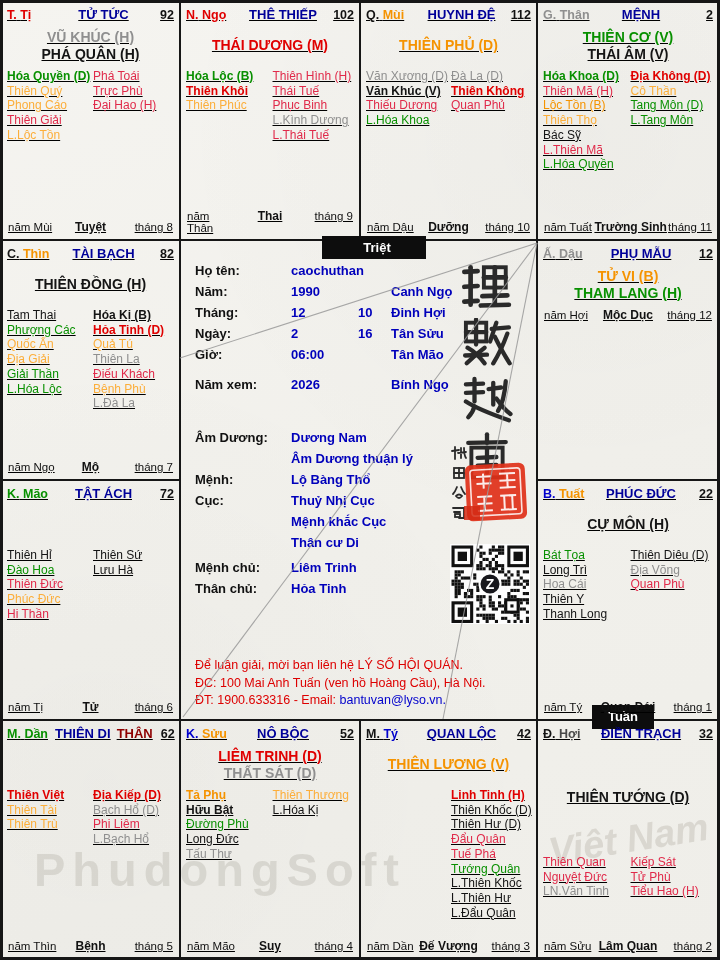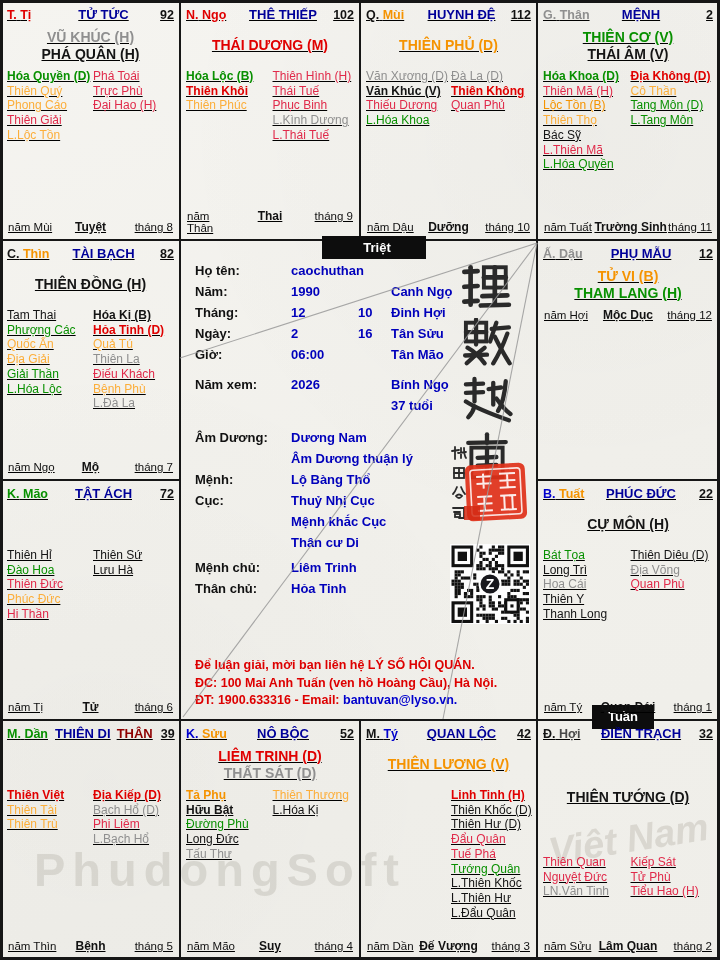--- a/index.html
+++ b/index.html
@@ -38,21 +38,21 @@
   .c-gray{color:#8f8f8f}.c-dgray{color:#4a4a4a}.c-blue{color:#0000cc}
   .c-darkred{color:#8e0000}
   
   #center{position:absolute;left:181px;top:241px;width:355px;height:478px;font-size:13px;}
   .crow{position:absolute;left:14px;right:2px;display:flex;align-items:flex-end;font-weight:bold;white-space:nowrap;}
   .clabel{min-width:90px;padding-right:6px;color:#111;}
   .cval{width:67px;color:#0000bb;}
   .cv2{width:33px;color:#0000bb;}
   .ccc{color:#0000bb;}
   .cfree{color:#0000bb;}
-  #contact{position:absolute;left:14px;top:416px;font-size:12.5px;font-weight:bold;color:#dd0000;line-height:17.5px;white-space:nowrap;}
+  #contact{position:absolute;left:14px;top:416px;font-size:12.5px;font-weight:normal;color:#dd0000;line-height:17.5px;white-space:nowrap;}
   #contact .email{color:#0000cc;}
   
   #calli{position:absolute;left:279px;top:20px;width:58px;}
   #calli svg{display:block;margin:0 0 7px 0;}
   #smallcol{position:absolute;left:270px;top:204px;width:16px;}
   #smallcol svg{display:block;margin:0 0 4px 0;}
   #seal{position:absolute;left:283px;top:221px;}
   #qr{position:absolute;left:269px;top:303px;}
   
   .kv-box{position:absolute;background:#0d0d0d;color:#fff;font-weight:bold;font-size:13px;text-align:center;line-height:23px;}
@@ -108,26 +108,20 @@
       <span class="clabel">Giờ:</span>
       <span class="cval">06:00</span>
       <span class="cv2"></span>
       <span class="ccc">Tân Mão</span>
     </div>
     <div class="crow" style="top:136px">
       <span class="clabel">Năm xem:</span>
       <span class="cval">2026</span>
       <span class="cv2"></span>
       <span class="ccc">Bính Ngọ</span>
-    </div>
-    <div class="crow" style="top:157px">
-      <span class="clabel"></span>
-      <span class="cval"></span>
-      <span class="cv2"></span>
-      <span class="ccc">37 tuổi</span>
     </div>
     <div class="crow" style="top:189px">
       <span class="clabel">Âm Dương:</span>
       <span class="cfree">Dương Nam</span>
     </div>
     <div class="crow" style="top:210px">
       <span class="clabel"></span>
       <span class="cfree">Âm Dương thuận lý</span>
     </div>
     <div class="crow" style="top:231px">
@@ -685,21 +679,21 @@
       <div class="pfoot">
         <span class="f-nam">năm Tý</span>
         <span class="f-van">Quan Đới</span>
         <span class="f-thang">tháng 1</span>
       </div>
     </div>
     <div class="cell" style="left: 2px; width: 177px; top: 721px; height: 237px;">
       <div class="phead">
         <span class="pcc"><span class="stem b c-green">M.</span> <span class="branch b c-green">Dần</span></span>
         <span class="pname">THIÊN DI<span class="extra c-darkred">THÂN</span></span>
-        <span class="pnum">39</span>
+        <span class="pnum">62</span>
       </div>
       <div class="pmains"></div>
       <div class="pstars">
         <div class="colL">
           <div class="star c-red b">Thiên Việt</div>
           <div class="star c-lorange">Thiên Tài</div>
           <div class="star c-lorange">Thiên Trù</div>
         </div>
         <div class="colR">
           <div class="star c-red b">Địa Kiếp (D)</div>

